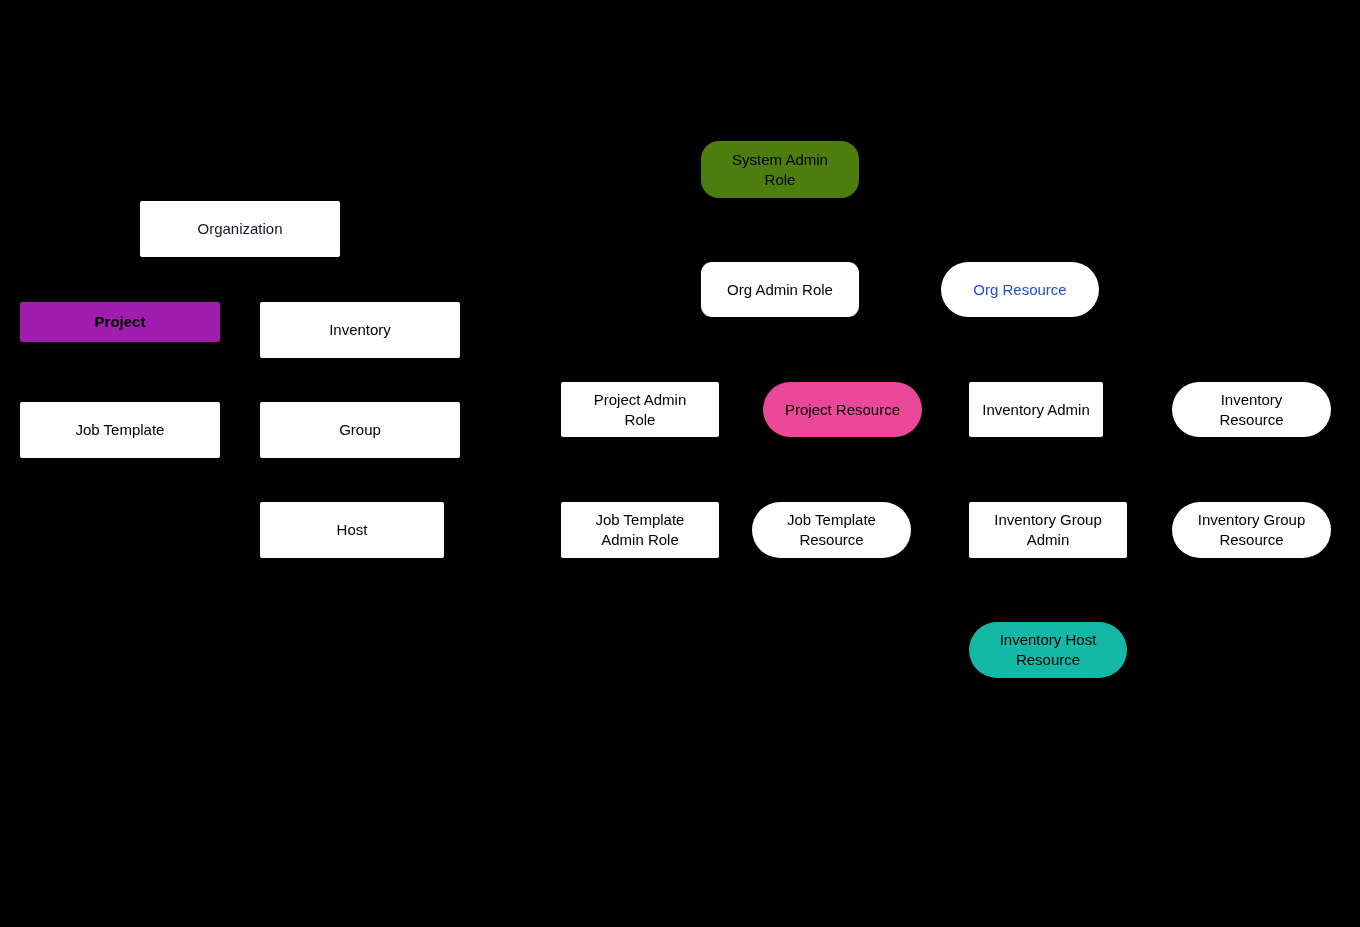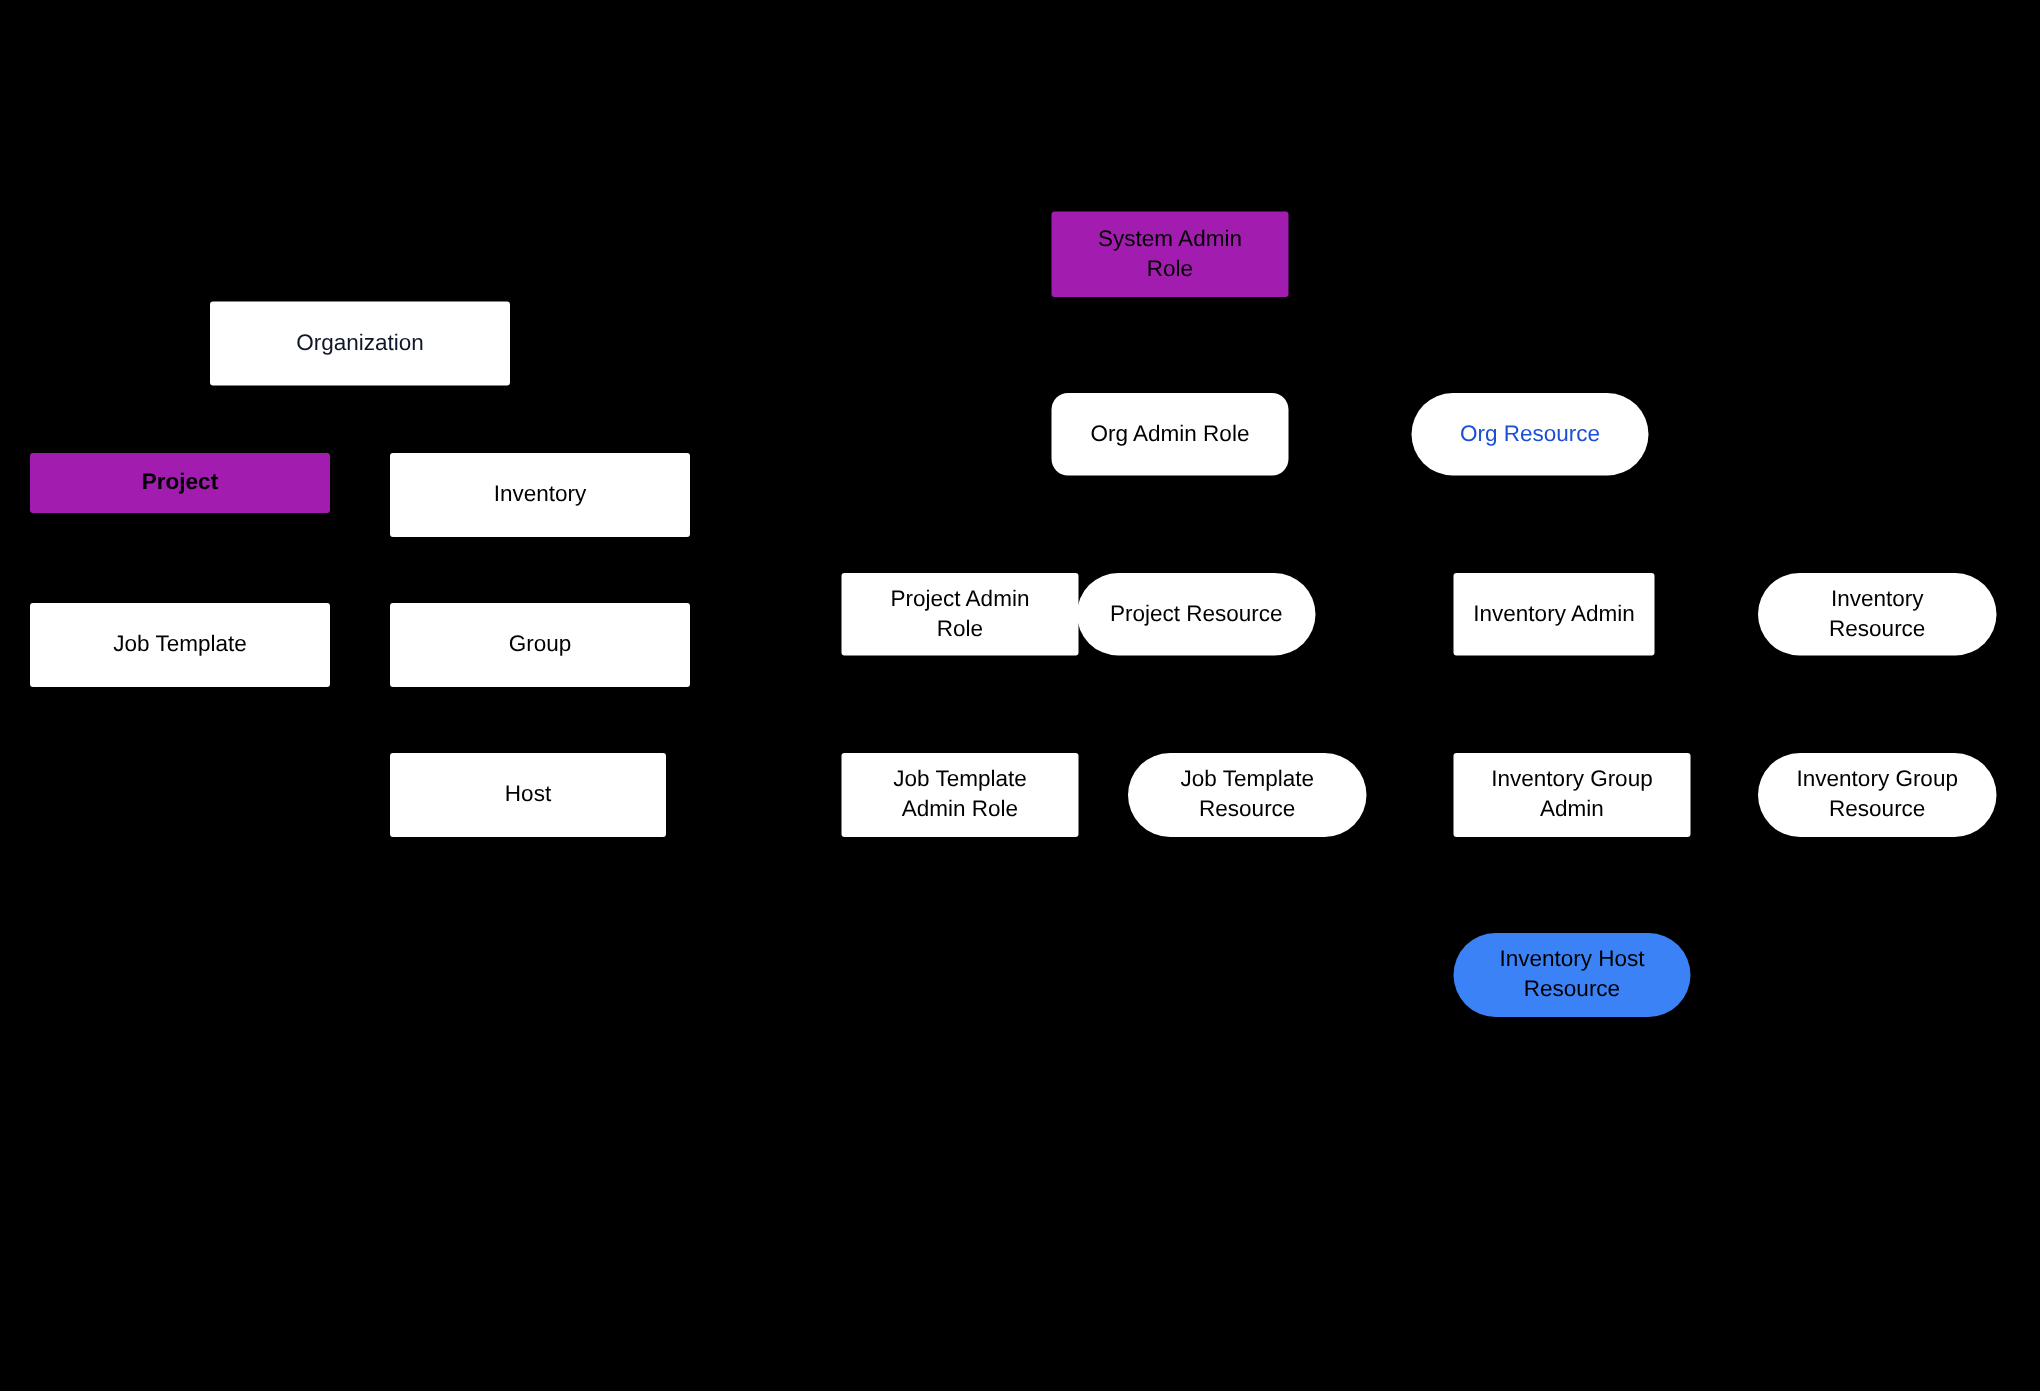--- a/index.html
+++ b/index.html
@@ -39,33 +39,33 @@
 </head>
 <body>
 
 <div id="canvas">
     <div class="node rect" style="left: 140px; top: 201px; width: 200px; height: 56px; background: rgb(255, 255, 255); color: #0f172a;">Organization</div>
     <div class="node rect" style="left: 20px; top: 302px; width: 200px; height: 40px; background: #a21caf; color: rgb(0, 0, 0); font-weight: bold;">Project</div>
     <div class="node rect" style="left: 260px; top: 302px; width: 200px; height: 56px; background: rgb(255, 255, 255); color: rgb(0, 0, 0);">Inventory</div>
     <div class="node rect" style="left: 20px; top: 402px; width: 200px; height: 56px; background: rgb(255, 255, 255); color: rgb(0, 0, 0);">Job Template</div>
     <div class="node rect" style="left: 260px; top: 402px; width: 200px; height: 56px; background: rgb(255, 255, 255); color: rgb(0, 0, 0);">Group</div>
     <div class="node rect" style="left: 260px; top: 502px; width: 184px; height: 56px; background: rgb(255, 255, 255); color: rgb(0, 0, 0);">Host</div>
-    <div class="node rect" style="left: 701px; top: 141px; width: 158px; height: 57px; background: #a21caf; color: rgb(0, 0, 0);">System Admin
+    <div class="node rect" style="left: 701px; top: 141px; width: 158px; height: 57px; background: #4d7c0f; color: rgb(0, 0, 0); border-radius: 18px;">System Admin
 Role</div>
     <div class="node rect" style="left: 701px; top: 262px; width: 158px; height: 55px; background: rgb(255, 255, 255); color: rgb(0, 0, 0); border-radius: 11px;">Org Admin Role</div>
     <div class="node pill" style="left: 941px; top: 262px; width: 158px; height: 55px; background: rgb(255, 255, 255); color: #1d4ed8;">Org Resource</div>
     <div class="node rect" style="left: 561px; top: 382px; width: 158px; height: 55px; background: rgb(255, 255, 255); color: rgb(0, 0, 0);">Project Admin
 Role</div>
-    <div class="node pill" style="left: 718px; top: 382px; width: 159px; height: 55px; background: #ffffff; color: rgb(0, 0, 0);">Project Resource</div>
+    <div class="node pill" style="left: 763px; top: 382px; width: 159px; height: 55px; background: #ec4899; color: rgb(0, 0, 0);">Project Resource</div>
     <div class="node rect" style="left: 969px; top: 382px; width: 134px; height: 55px; background: rgb(255, 255, 255); color: rgb(0, 0, 0);">Inventory Admin</div>
     <div class="node pill" style="left: 1172px; top: 382px; width: 159px; height: 55px; background: rgb(255, 255, 255); color: rgb(0, 0, 0);">Inventory
 Resource</div>
     <div class="node rect" style="left: 561px; top: 502px; width: 158px; height: 56px; background: rgb(255, 255, 255); color: rgb(0, 0, 0);">Job Template
 Admin Role</div>
     <div class="node pill" style="left: 752px; top: 502px; width: 159px; height: 56px; background: rgb(255, 255, 255); color: rgb(0, 0, 0);">Job Template
 Resource</div>
     <div class="node rect" style="left: 969px; top: 502px; width: 158px; height: 56px; background: rgb(255, 255, 255); color: rgb(0, 0, 0);">Inventory Group
 Admin</div>
     <div class="node pill" style="left: 1172px; top: 502px; width: 159px; height: 56px; background: rgb(255, 255, 255); color: rgb(0, 0, 0);">Inventory Group
 Resource</div>
-    <div class="node pill" style="left: 969px; top: 622px; width: 158px; height: 56px; background: #3b82f6; color: rgb(0, 0, 0);">Inventory Host
+    <div class="node pill" style="left: 969px; top: 622px; width: 158px; height: 56px; background: #14b8a6; color: rgb(0, 0, 0);">Inventory Host
 Resource</div>
   </div>
 
 </body></html>

